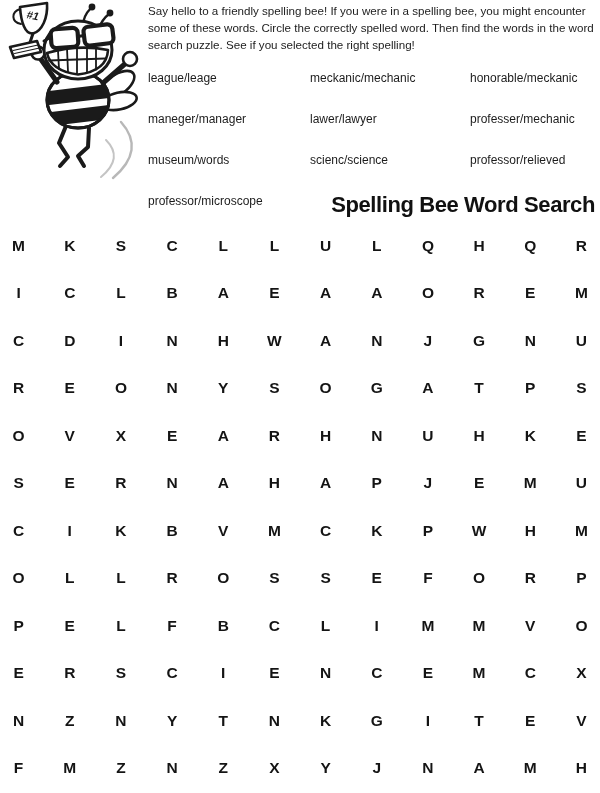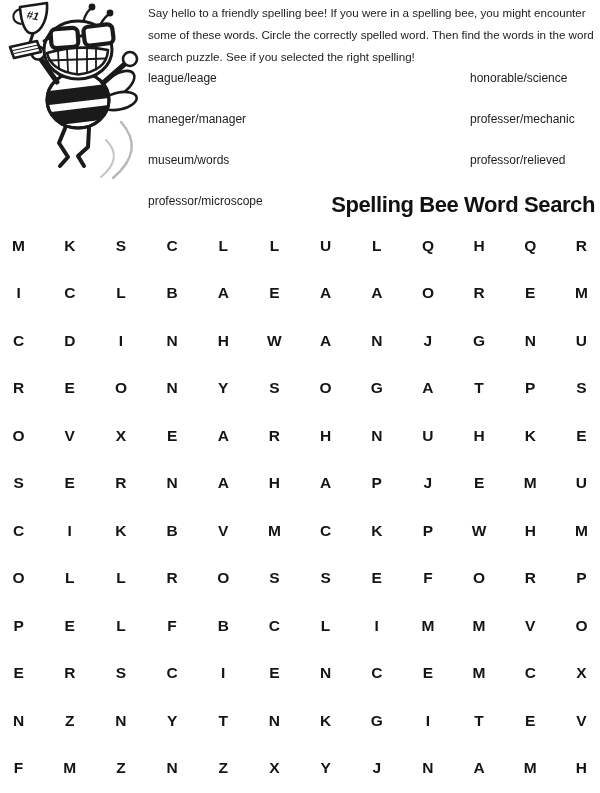--- a/index.html
+++ b/index.html
@@ -19,21 +19,21 @@
     width: 148px;
     height: 188px;
   }
   .instructions {
     position: absolute;
     left: 148px;
     top: 2px;
     width: 452px;
     margin: 0;
     font-size: 11.6px;
-    line-height: 22px;
+    line-height: 17px;
     color: #1c1c1c;
   }
   .words-col {
     position: absolute;
     top: 72px;
     display: flex;
     flex-direction: column;
   }
   .col-0 { left: 148px; }
   .col-1 { left: 310px; }
@@ -141,22 +141,27 @@
   </svg>
 
   <p class="instructions">Say hello to a friendly spelling bee!  If you were in a spelling bee, you might encounter some of these words.  Circle the correctly spelled word.  Then find the words in the word search puzzle.  See if you selected the right spelling!</p>
 
   <div class="words-col col-0">
       <div class="word-pair">league/leage</div>
       <div class="word-pair">maneger/manager</div>
       <div class="word-pair">museum/words</div>
       <div class="word-pair">professor/microscope</div>
     </div>
+  <div class="words-col col-1">
+      <div class="word-pair">meckanic/mechanic</div>
+      <div class="word-pair">lawer/lawyer</div>
+      <div class="word-pair">scienc/science</div>
+    </div>
   <div class="words-col col-2">
-      <div class="word-pair">honorable/science</div>
+      <div class="word-pair">honorable/meckanic</div>
       <div class="word-pair">professer/mechanic</div>
       <div class="word-pair">professor/relieved</div>
     </div>
 
   <h1 class="title">Spelling Bee Word Search</h1>
 
   <div class="grid">
       <div class="cell">M</div>
       <div class="cell">K</div>
       <div class="cell">S</div>

